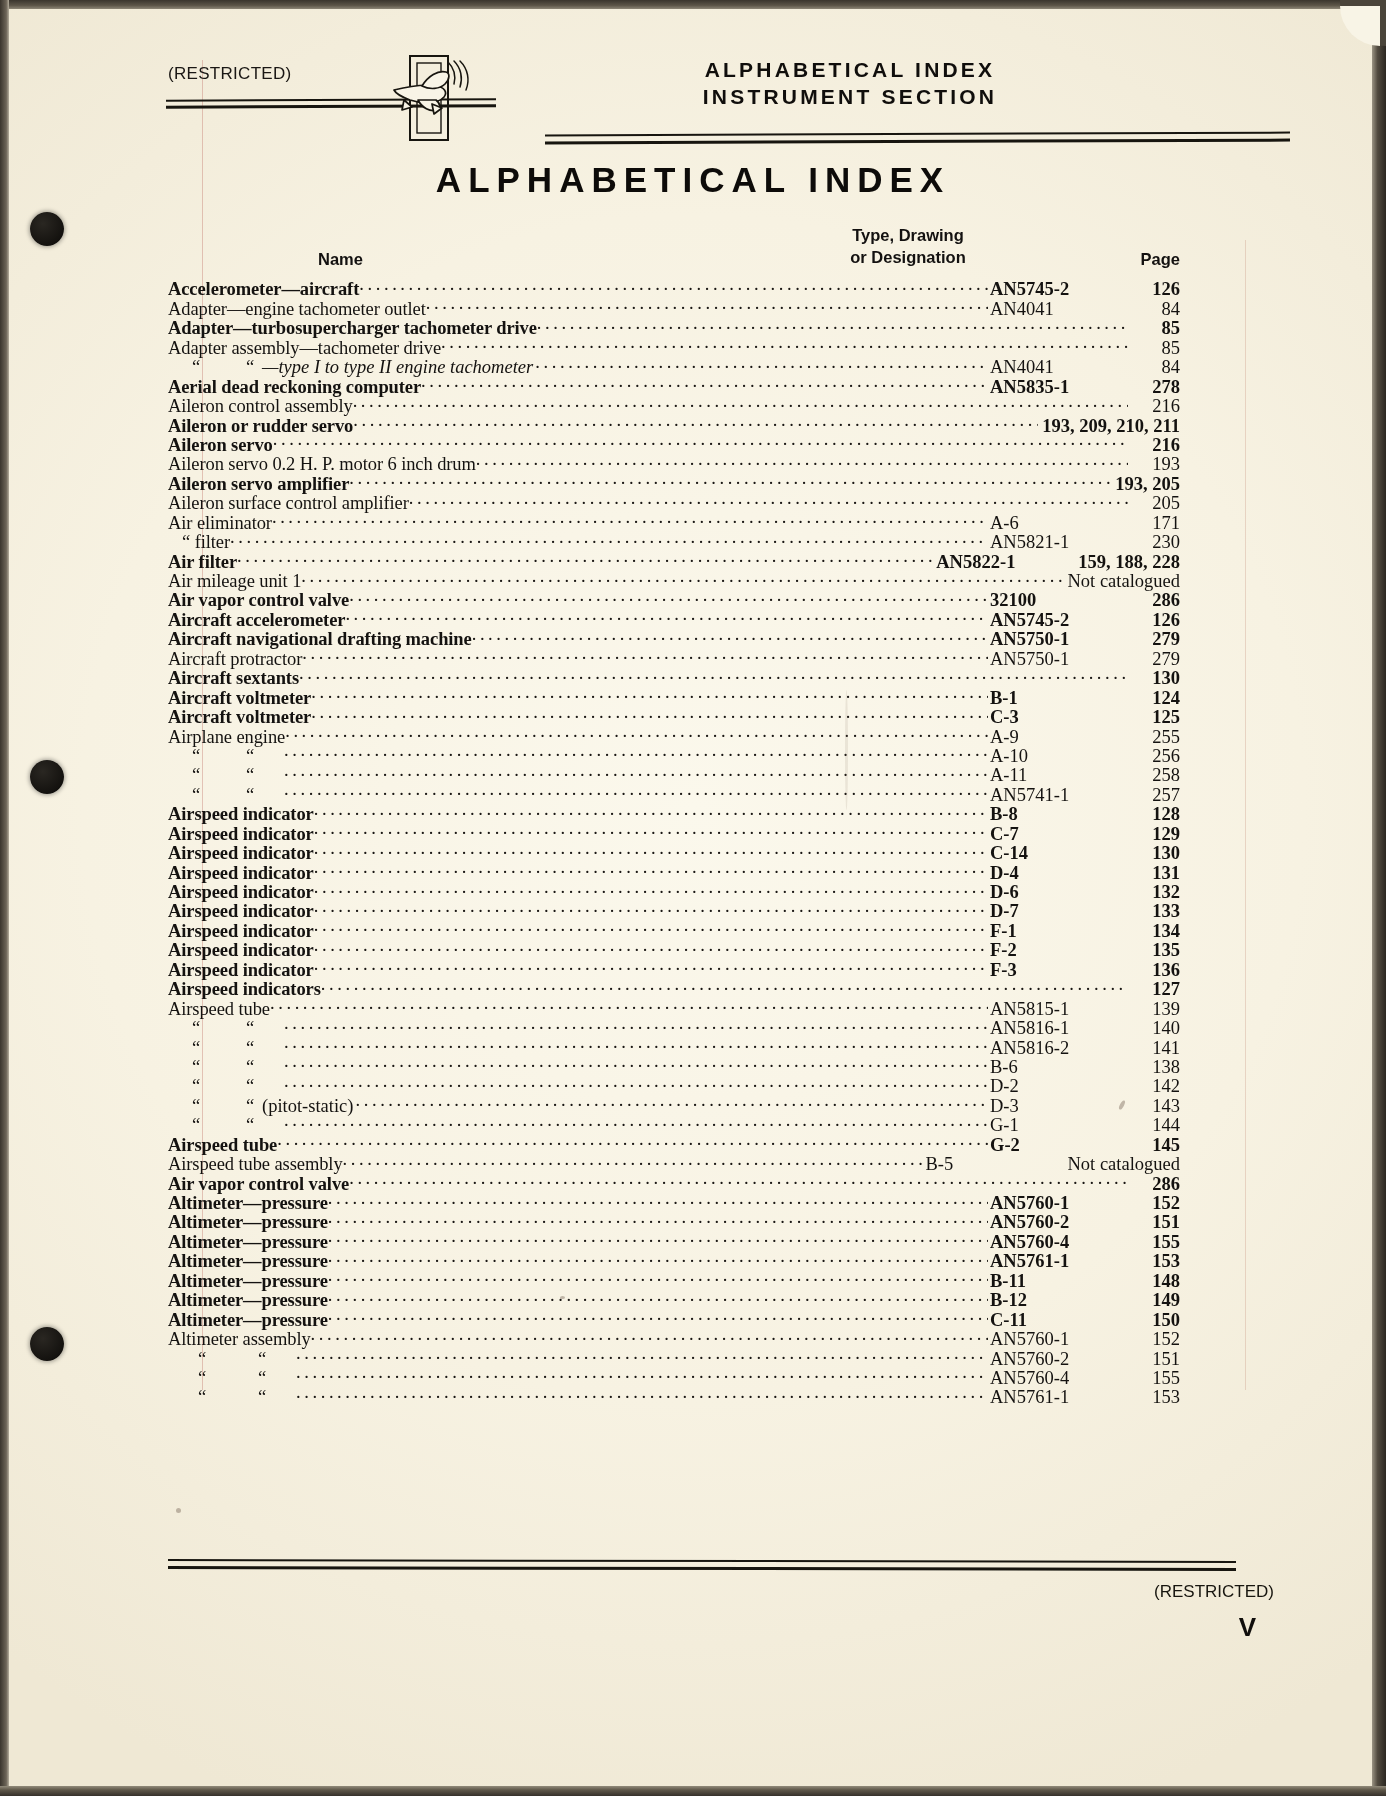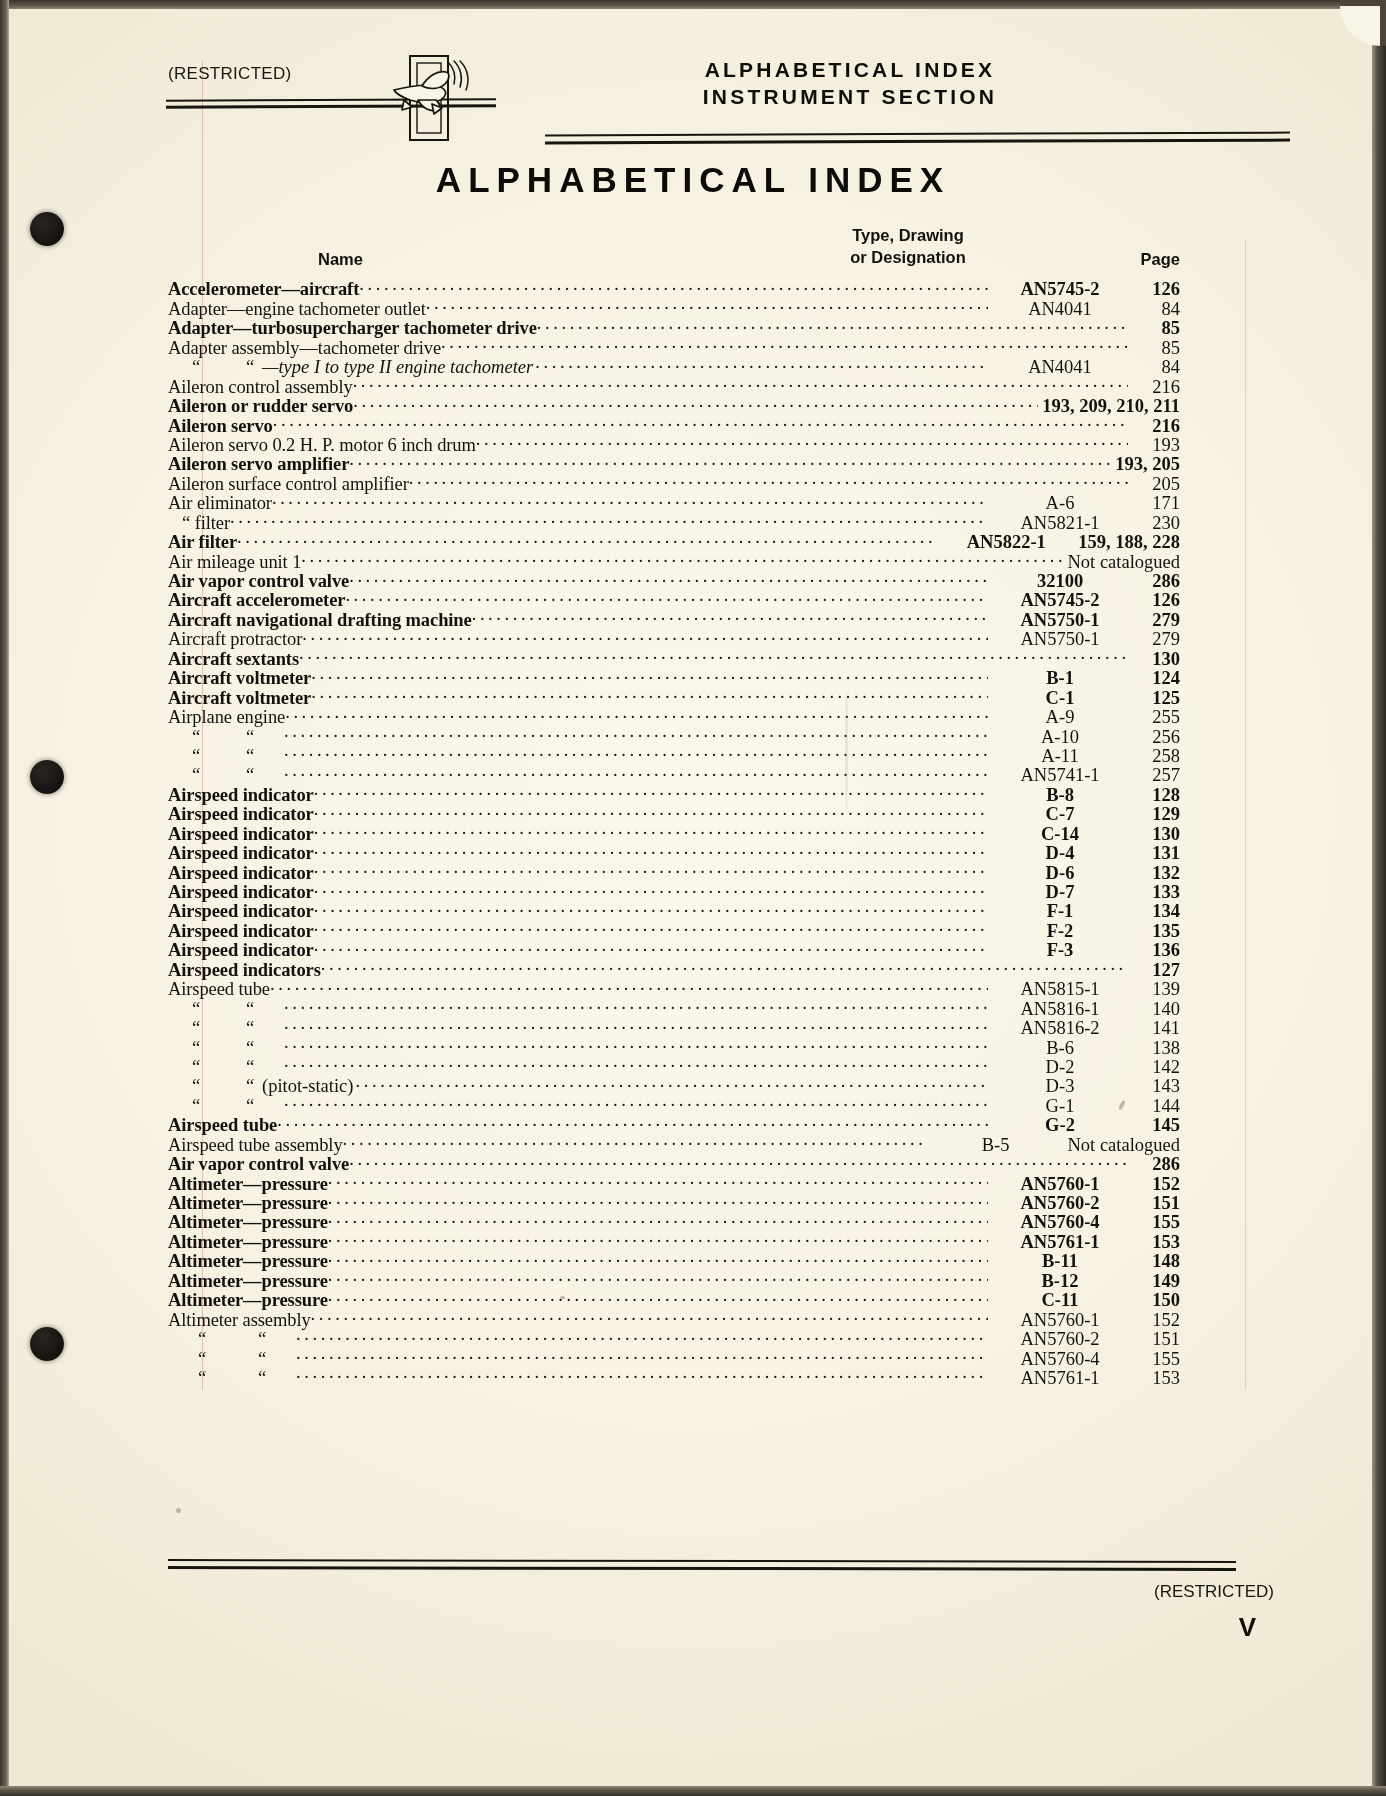--- a/index.html
+++ b/index.html
@@ -222,21 +222,21 @@
     left: 0;
     bottom: 1px;
     letter-spacing: 3.6px;
     font-size: 18.5px;
     color: #1a1714;
     white-space: nowrap;
   }
   .row .ty {
     flex: 0 0 auto;
     width: 140px;
-    text-align: center;
+    text-align: left;
     padding-left: 2px;
   }
   .row .ty.empty::before { content: ""; }
   .row .pg {
     flex: 0 0 auto;
     text-align: right;
     min-width: 48px;
     padding-left: 2px;
   }
   
@@ -378,20 +378,26 @@
           <span class="pg">85</span>
         </div>
         <div class="row ditto">
           <span class="nm" style="padding-left: 24px;">“</span>
           <span class="nm" style="padding-left: 54px;">“</span>
           <span class="extra" style="padding-left: 16px; font-style: italic;">—type I to type II engine tachometer</span>
           <span class="lead"></span>
           <span class="ty">AN4041</span>
           <span class="pg">84</span>
         </div>
+        <div class="row b">
+          <span class="nm">Aerial dead reckoning computer</span>
+          <span class="lead"></span>
+          <span class="ty">AN5835-1</span>
+          <span class="pg">278</span>
+        </div>
         <div class="row">
           <span class="nm">Aileron control assembly</span>
           <span class="lead" style="flex-basis: auto;"></span>
           <span class="ty empty" style="width: 0px;"></span>
           <span class="pg">216</span>
         </div>
         <div class="row b">
           <span class="nm">Aileron or rudder servo</span>
           <span class="lead" style="flex-basis: auto;"></span>
           <span class="ty empty" style="width: 0px;"></span>
@@ -477,21 +483,21 @@
         </div>
         <div class="row b">
           <span class="nm">Aircraft voltmeter</span>
           <span class="lead"></span>
           <span class="ty">B-1</span>
           <span class="pg">124</span>
         </div>
         <div class="row b">
           <span class="nm">Aircraft voltmeter</span>
           <span class="lead"></span>
-          <span class="ty">C-1</span>
+          <span class="ty">C-3</span>
           <span class="pg">125</span>
         </div>
         <div class="row">
           <span class="nm">Airplane engine</span>
           <span class="lead"></span>
           <span class="ty">A-9</span>
           <span class="pg">255</span>
         </div>
         <div class="row ditto">
           <span class="nm" style="padding-left: 24px;">“</span>

